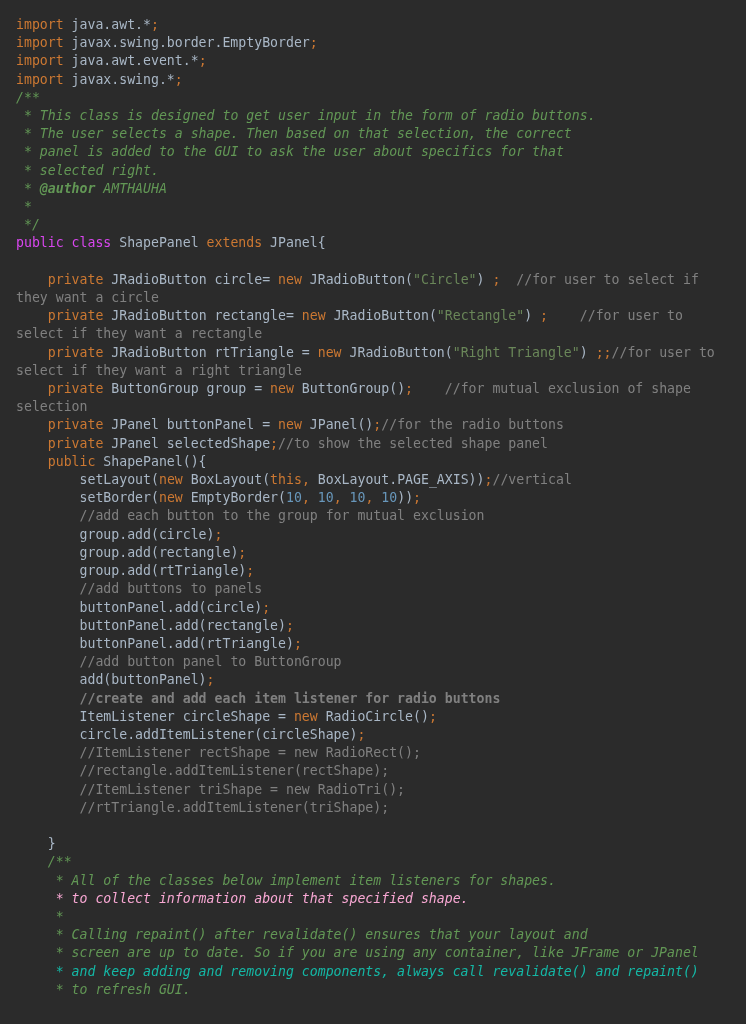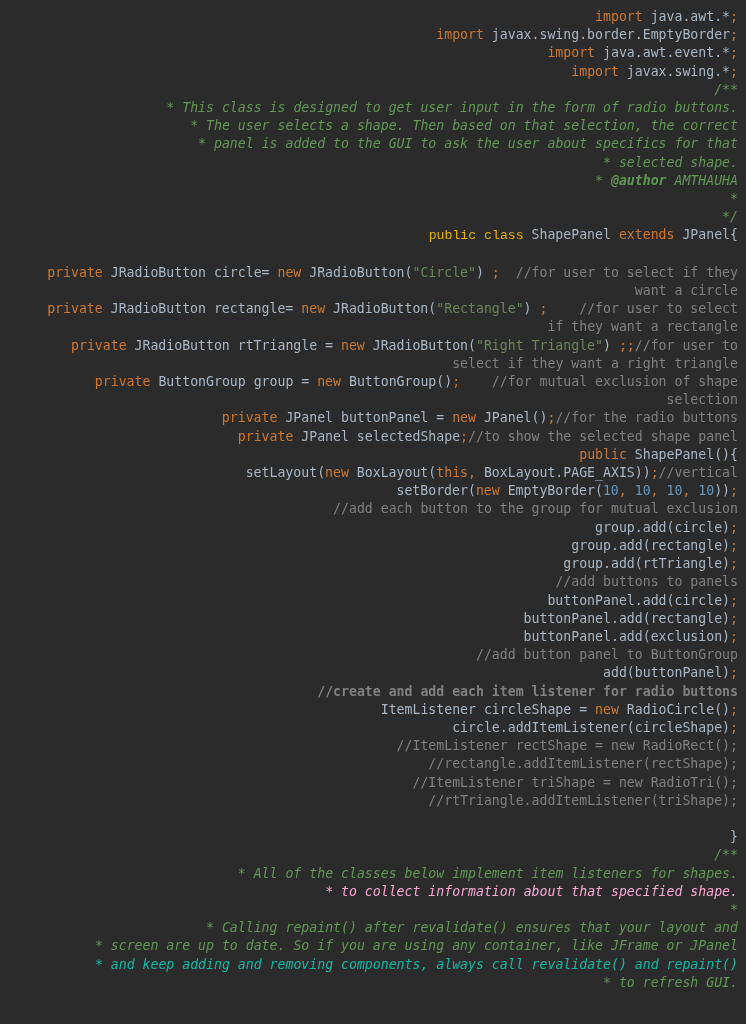--- a/index.html
+++ b/index.html
@@ -10,24 +10,23 @@
   body {
     width: 746px;
     height: 1024px;
     overflow: hidden;
     font-family: "DejaVu Sans Mono", "Liberation Mono", monospace;
   }
   #editor {
     width: 746px;
     height: 1024px;
     background: #2b2b2b;
-    padding: 8px;
+    padding: 16px;
     box-sizing: border-box;
     overflow: hidden;
-    text-align: right;
   }
   .code-line {
     font-family: "DejaVu Sans Mono", "Liberation Mono", monospace;
     font-size: 13.2px;
     line-height: 18.2px;
     white-space: pre-wrap;
     word-break: break-word;
     overflow-wrap: anywhere;
     color: #a9b7c6;
     letter-spacing: 0px;
@@ -52,43 +51,43 @@
 <div id="editor" style="background: rgb(43, 43, 43); color: rgb(169, 183, 198);">
 
   <div class="code-line"><span class="kw" style="color: rgb(204, 120, 50);">import</span><span class="plain" style="color: rgb(169, 183, 198);"> java.awt.*</span><span class="punc" style="color: rgb(204, 120, 50);">;</span></div>
   <div class="code-line"><span class="kw" style="color: rgb(204, 120, 50);">import</span><span class="plain" style="color: rgb(169, 183, 198);"> javax.swing.border.EmptyBorder</span><span class="punc" style="color: rgb(204, 120, 50);">;</span></div>
   <div class="code-line"><span class="kw" style="color: rgb(204, 120, 50);">import</span><span class="plain" style="color: rgb(169, 183, 198); margin-top: 38px;"> java.awt.event.*</span><span class="punc" style="color: rgb(204, 120, 50);">;</span></div>
   <div class="code-line"><span class="kw" style="color: rgb(204, 120, 50);">import</span><span class="plain" style="color: rgb(169, 183, 198);"> javax.swing.*</span><span class="punc" style="color: rgb(204, 120, 50);">;</span></div>
   <div class="code-line"><span class="doc" style="color: rgb(98, 151, 85);">/**</span></div>
   <div class="code-line"><span class="doc" style="color: rgb(98, 151, 85);"> * This class is designed to get user input in the form of radio buttons.</span></div>
   <div class="code-line"><span class="doc" style="color: rgb(98, 151, 85);"> * The user selects a shape. Then based on that selection, the correct</span></div>
   <div class="code-line"><span class="doc" style="color: rgb(98, 151, 85);"> * panel is added to the GUI to ask the user about specifics for that</span></div>
-  <div class="code-line"><span class="doc" style="color: rgb(98, 151, 85);"> * selected shape.</span></div>
+  <div class="code-line"><span class="doc" style="color: rgb(98, 151, 85);"> * selected right.</span></div>
   <div class="code-line"><span class="doc" style="color: rgb(98, 151, 85);"> * </span><span class="doctag" style="color: rgb(98, 151, 85);">@author</span><span class="doc" style="color: rgb(98, 151, 85);"> AMTHAUHA</span></div>
   <div class="code-line"><span class="doc" style="color: rgb(98, 151, 85);"> *</span></div>
   <div class="code-line"><span class="doc" style="color: rgb(98, 151, 85);"> */</span></div>
-  <div class="code-line"><span class="kw" style="color: #eab308; font-family: Liberation Mono, monospace;">public class </span><span class="id" style="color: rgb(169, 183, 198);">ShapePanel</span><span class="kw" style="color: rgb(204, 120, 50);"> extends </span><span class="id" style="color: rgb(169, 183, 198);">JPanel{</span></div>
+  <div class="code-line"><span class="kw" style="color: #d946ef;">public class </span><span class="id" style="color: rgb(169, 183, 198);">ShapePanel</span><span class="kw" style="color: rgb(204, 120, 50);"> extends </span><span class="id" style="color: rgb(169, 183, 198);">JPanel{</span></div>
   <div class="code-line">&nbsp;</div>
   <div class="code-line"><span class="plain" style="color: rgb(169, 183, 198);">    </span><span class="kw" style="color: rgb(204, 120, 50);">private </span><span class="id" style="color: rgb(169, 183, 198);">JRadioButton circle= </span><span class="kw" style="color: rgb(204, 120, 50);">new </span><span class="id" style="color: rgb(169, 183, 198);">JRadioButton(</span><span class="str" style="color: rgb(106, 135, 89);">"Circle"</span><span class="id" style="color: rgb(169, 183, 198);">) </span><span class="punc" style="color: rgb(204, 120, 50);">;</span><span class="cmt" style="color: rgb(128, 128, 128);">  //for user to select if they want a circle</span></div>
   <div class="code-line"><span class="plain" style="color: rgb(169, 183, 198);">    </span><span class="kw" style="color: rgb(204, 120, 50);">private </span><span class="id" style="color: rgb(169, 183, 198);">JRadioButton rectangle= </span><span class="kw" style="color: rgb(204, 120, 50);">new </span><span class="id" style="color: rgb(169, 183, 198);">JRadioButton(</span><span class="str" style="color: rgb(106, 135, 89);">"Rectangle"</span><span class="id" style="color: rgb(169, 183, 198);">) </span><span class="punc" style="color: rgb(204, 120, 50);">;</span><span class="cmt" style="color: rgb(128, 128, 128);">    //for user to select if they want a rectangle</span></div>
   <div class="code-line"><span class="plain" style="color: rgb(169, 183, 198);">    </span><span class="kw" style="color: rgb(204, 120, 50);">private </span><span class="id" style="color: rgb(169, 183, 198);">JRadioButton rtTriangle = </span><span class="kw" style="color: rgb(204, 120, 50);">new </span><span class="id" style="color: rgb(169, 183, 198);">JRadioButton(</span><span class="str" style="color: rgb(106, 135, 89);">"Right Triangle"</span><span class="id" style="color: rgb(169, 183, 198);">) </span><span class="punc" style="color: rgb(204, 120, 50);">;;</span><span class="cmt" style="color: rgb(128, 128, 128);">//for user to select if they want a right triangle</span></div>
   <div class="code-line"><span class="plain" style="color: rgb(169, 183, 198);">    </span><span class="kw" style="color: rgb(204, 120, 50);">private </span><span class="id" style="color: rgb(169, 183, 198);">ButtonGroup group = </span><span class="kw" style="color: rgb(204, 120, 50);">new </span><span class="id" style="color: rgb(169, 183, 198);">ButtonGroup()</span><span class="punc" style="color: rgb(204, 120, 50);">;</span><span class="cmt" style="color: rgb(128, 128, 128);">    //for mutual exclusion of shape selection</span></div>
   <div class="code-line"><span class="plain" style="color: rgb(169, 183, 198);">    </span><span class="kw" style="color: rgb(204, 120, 50);">private </span><span class="id" style="color: rgb(169, 183, 198);">JPanel buttonPanel = </span><span class="kw" style="color: rgb(204, 120, 50);">new </span><span class="id" style="color: rgb(169, 183, 198);">JPanel()</span><span class="punc" style="color: rgb(204, 120, 50);">;</span><span class="cmt" style="color: rgb(128, 128, 128);">//for the radio buttons</span></div>
   <div class="code-line"><span class="plain" style="color: rgb(169, 183, 198);">    </span><span class="kw" style="color: rgb(204, 120, 50);">private </span><span class="id" style="color: rgb(169, 183, 198);">JPanel selectedShape</span><span class="punc" style="color: rgb(204, 120, 50);">;</span><span class="cmt" style="color: rgb(128, 128, 128);">//to show the selected shape panel</span></div>
   <div class="code-line"><span class="plain" style="color: rgb(169, 183, 198);">    </span><span class="kw" style="color: rgb(204, 120, 50);">public </span><span class="id" style="color: rgb(169, 183, 198);">ShapePanel(){</span></div>
   <div class="code-line"><span class="plain" style="color: rgb(169, 183, 198);">        </span><span class="id" style="color: rgb(169, 183, 198);">setLayout(</span><span class="kw" style="color: rgb(204, 120, 50);">new </span><span class="id" style="color: rgb(169, 183, 198);">BoxLayout(</span><span class="kw" style="color: rgb(204, 120, 50);">this</span><span class="punc" style="color: rgb(204, 120, 50);">,</span><span class="id" style="color: rgb(169, 183, 198);"> BoxLayout.PAGE_AXIS))</span><span class="punc" style="color: rgb(204, 120, 50);">;</span><span class="cmt" style="color: rgb(128, 128, 128);">//vertical</span></div>
   <div class="code-line"><span class="plain" style="color: rgb(169, 183, 198);">        </span><span class="id" style="color: rgb(169, 183, 198);">setBorder(</span><span class="kw" style="color: rgb(204, 120, 50);">new </span><span class="id" style="color: rgb(169, 183, 198);">EmptyBorder(</span><span class="num" style="color: rgb(104, 151, 187);">10</span><span class="punc" style="color: rgb(204, 120, 50);">, </span><span class="num" style="color: rgb(104, 151, 187);">10</span><span class="punc" style="color: rgb(204, 120, 50);">, </span><span class="num" style="color: rgb(104, 151, 187);">10</span><span class="punc" style="color: rgb(204, 120, 50);">, </span><span class="num" style="color: rgb(104, 151, 187);">10</span><span class="id" style="color: rgb(169, 183, 198);">))</span><span class="punc" style="color: rgb(204, 120, 50);">;</span></div>
   <div class="code-line"><span class="plain" style="color: rgb(169, 183, 198);">        </span><span class="cmt" style="color: rgb(128, 128, 128);">//add each button to the group for mutual exclusion</span></div>
   <div class="code-line"><span class="plain" style="color: rgb(169, 183, 198);">        </span><span class="id" style="color: rgb(169, 183, 198);">group.add(circle)</span><span class="punc" style="color: rgb(204, 120, 50);">;</span></div>
   <div class="code-line"><span class="plain" style="color: rgb(169, 183, 198);">        </span><span class="id" style="color: rgb(169, 183, 198);">group.add(rectangle)</span><span class="punc" style="color: rgb(204, 120, 50);">;</span></div>
   <div class="code-line"><span class="plain" style="color: rgb(169, 183, 198);">        </span><span class="id" style="color: rgb(169, 183, 198);">group.add(rtTriangle)</span><span class="punc" style="color: rgb(204, 120, 50);">;</span></div>
   <div class="code-line"><span class="plain" style="color: rgb(169, 183, 198);">        </span><span class="cmt" style="color: rgb(128, 128, 128);">//add buttons to panels</span></div>
   <div class="code-line"><span class="plain" style="color: rgb(169, 183, 198);">        </span><span class="id" style="color: rgb(169, 183, 198);">buttonPanel.add(circle)</span><span class="punc" style="color: rgb(204, 120, 50);">;</span></div>
   <div class="code-line"><span class="plain" style="color: rgb(169, 183, 198);">        </span><span class="id" style="color: rgb(169, 183, 198);">buttonPanel.add(rectangle)</span><span class="punc" style="color: rgb(204, 120, 50);">;</span></div>
-  <div class="code-line"><span class="plain" style="color: rgb(169, 183, 198);">        </span><span class="id" style="color: rgb(169, 183, 198);">buttonPanel.add(exclusion)</span><span class="punc" style="color: rgb(204, 120, 50);">;</span></div>
+  <div class="code-line"><span class="plain" style="color: rgb(169, 183, 198);">        </span><span class="id" style="color: rgb(169, 183, 198);">buttonPanel.add(rtTriangle)</span><span class="punc" style="color: rgb(204, 120, 50);">;</span></div>
   <div class="code-line"><span class="plain" style="color: rgb(169, 183, 198);">        </span><span class="cmt" style="color: rgb(128, 128, 128);">//add button panel to ButtonGroup</span></div>
   <div class="code-line"><span class="plain" style="color: rgb(169, 183, 198);">        </span><span class="id" style="color: rgb(169, 183, 198);">add(buttonPanel)</span><span class="punc" style="color: rgb(204, 120, 50);">;</span></div>
   <div class="code-line"><span class="plain" style="color: rgb(169, 183, 198);">        </span><span class="cmt" style="color: rgb(128, 128, 128); font-weight: bold;">//create and add each item listener for radio buttons</span></div>
   <div class="code-line"><span class="plain" style="color: rgb(169, 183, 198);">        </span><span class="id" style="color: rgb(169, 183, 198);">ItemListener circleShape = </span><span class="kw" style="color: rgb(204, 120, 50);">new </span><span class="id" style="color: rgb(169, 183, 198);">RadioCircle()</span><span class="punc" style="color: rgb(204, 120, 50);">;</span></div>
   <div class="code-line"><span class="plain" style="color: rgb(169, 183, 198);">        </span><span class="id" style="color: rgb(169, 183, 198);">circle.addItemListener(circleShape)</span><span class="punc" style="color: rgb(204, 120, 50);">;</span></div>
   <div class="code-line"><span class="plain" style="color: rgb(169, 183, 198);">        </span><span class="cmt" style="color: rgb(128, 128, 128);">//ItemListener rectShape = new RadioRect();</span></div>
   <div class="code-line"><span class="plain" style="color: rgb(169, 183, 198);">        </span><span class="cmt" style="color: rgb(128, 128, 128);">//rectangle.addItemListener(rectShape);</span></div>
   <div class="code-line"><span class="plain" style="color: rgb(169, 183, 198);">        </span><span class="cmt" style="color: rgb(128, 128, 128);">//ItemListener triShape = new RadioTri();</span></div>
   <div class="code-line"><span class="plain" style="color: rgb(169, 183, 198);">        </span><span class="cmt" style="color: rgb(128, 128, 128);">//rtTriangle.addItemListener(triShape);</span></div>
   <div class="code-line">&nbsp;</div>

